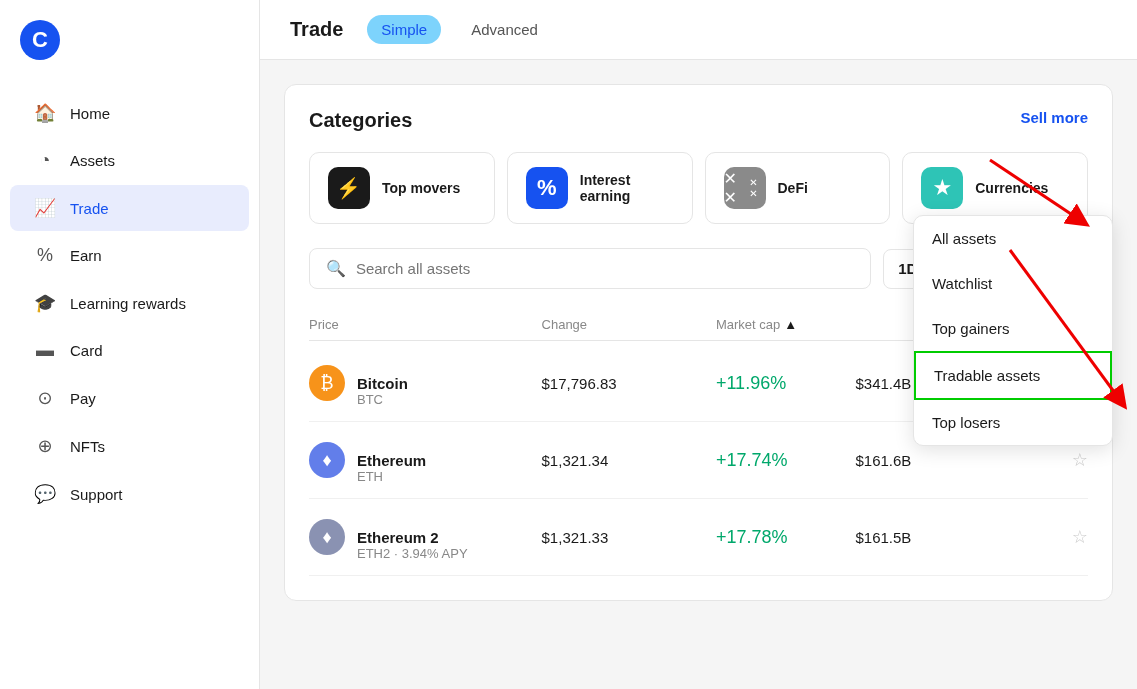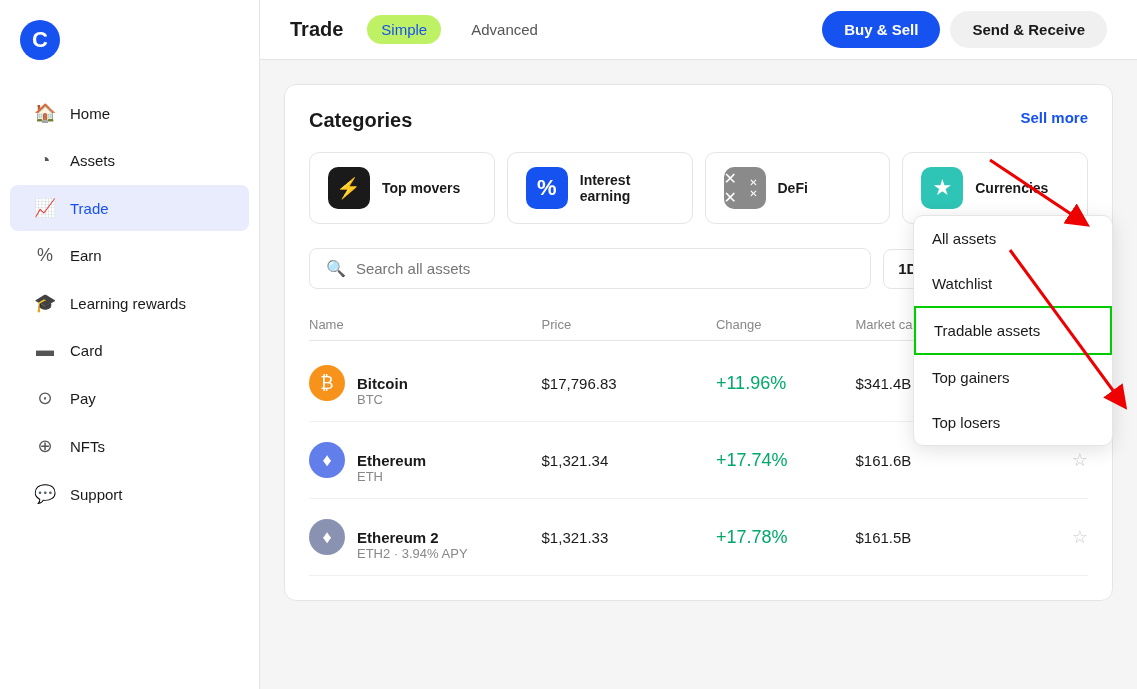--- a/index.html
+++ b/index.html
@@ -66,21 +66,21 @@
     .tab-btn {
       padding: 6px 14px;
       border-radius: 20px;
       border: none;
       cursor: pointer;
       font-size: 15px;
       font-weight: 500;
       background: transparent;
       color: #555;
     }
-    .tab-btn.active { background: #bef264; color: #1652f0; }
+    .tab-btn.active { background: #7dd3fc; color: #1652f0; }
     .topbar-actions { margin-left: auto; display: flex; gap: 10px; }
     .btn-primary {
       background: #1652f0;
       color: white;
       border: none;
       padding: 10px 22px;
       border-radius: 24px;
       font-size: 15px;
       font-weight: 600;
       cursor: pointer;
@@ -318,24 +318,20 @@
     </div>
   </nav>
 </aside>
 
 <main class="main">
 
   <header class="topbar">
     <span class="topbar-title">Trade</span>
     <button class="tab-btn active">Simple</button>
     <button class="tab-btn">Advanced</button>
-    <div class="topbar-actions">
-      <button class="btn-primary">Buy &amp; Sell</button>
-      <button class="btn-secondary">Send &amp; Receive</button>
-    </div>
   </header>
 
   <div class="content">
     <div class="card">
 
       <div class="categories-header">
         <h2 class="categories-title">Categories</h2>
         <a class="view-more">Sell more</a>
       </div>
 
@@ -367,21 +363,20 @@
           <span>1D</span>
           <span>▾</span>
         </div>
         <div class="asset-filter">
           <span>All assets</span>
           <span style="margin-left:auto;">▾</span>
         </div>
       </div>
 
       <div class="table-header">
-        <div class="table-header-cell">Name</div>
         <div class="table-header-cell">Price</div>
         <div class="table-header-cell">Change</div>
         <div class="table-header-cell sortable">
           <span>Market cap</span>
           <span class="sort-arrow">▲</span>
         </div>
         <div class="table-header-cell"></div>
       </div>
 
       <div class="table-row">
@@ -423,22 +418,22 @@
         <div class="price-cell">$1,321.33</div>
         <div class="change-cell">+17.78%</div>
         <div class="marketcap-cell">$161.5B</div>
         <div class="star-cell">☆</div>
       </div>
     </div>
 
     <div class="dropdown-overlay">
       <div class="dropdown-item">All assets</div>
       <div class="dropdown-item">Watchlist</div>
+      <div class="dropdown-item">Top gainers</div>
       <div class="dropdown-item highlighted">Tradable assets</div>
-      <div class="dropdown-item">Top gainers</div>
       <div class="dropdown-item">Top losers</div>
     </div>
 
     <svg class="arrows" style="position:absolute;top:70px;left:330px;width:620px;height:380px;pointer-events:none;z-index:300;" viewBox="0 0 620 380">
 
       <defs>
         <marker id="arrowhead" markerWidth="8" markerHeight="8" refX="4" refY="4" orient="auto">
           <polygon points="0 0, 8 4, 0 8" fill="#e00"></polygon>
         </marker>
       </defs>

